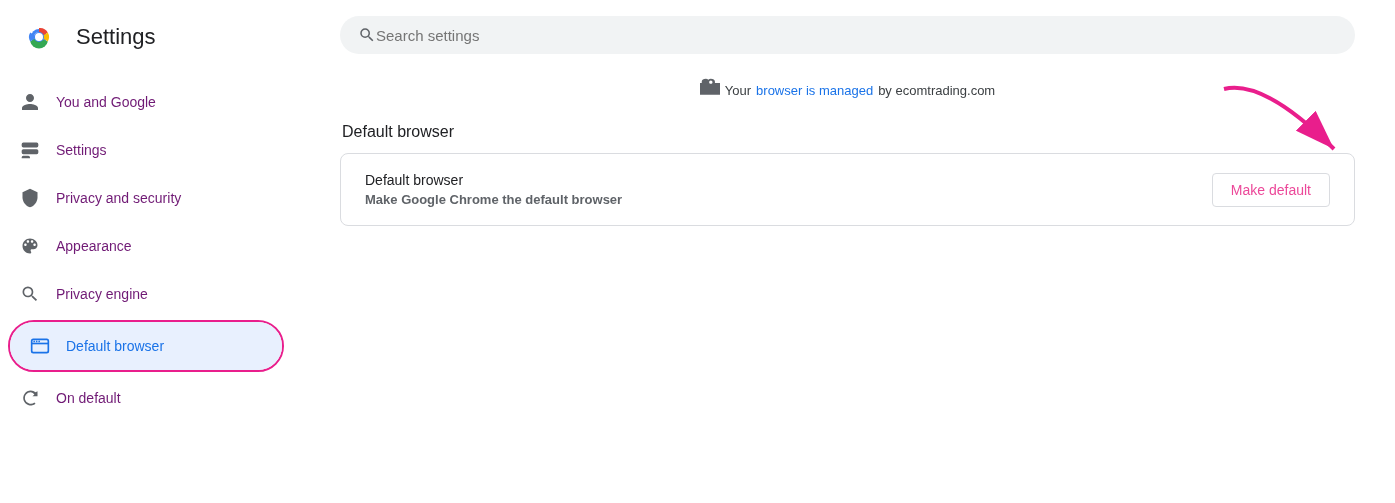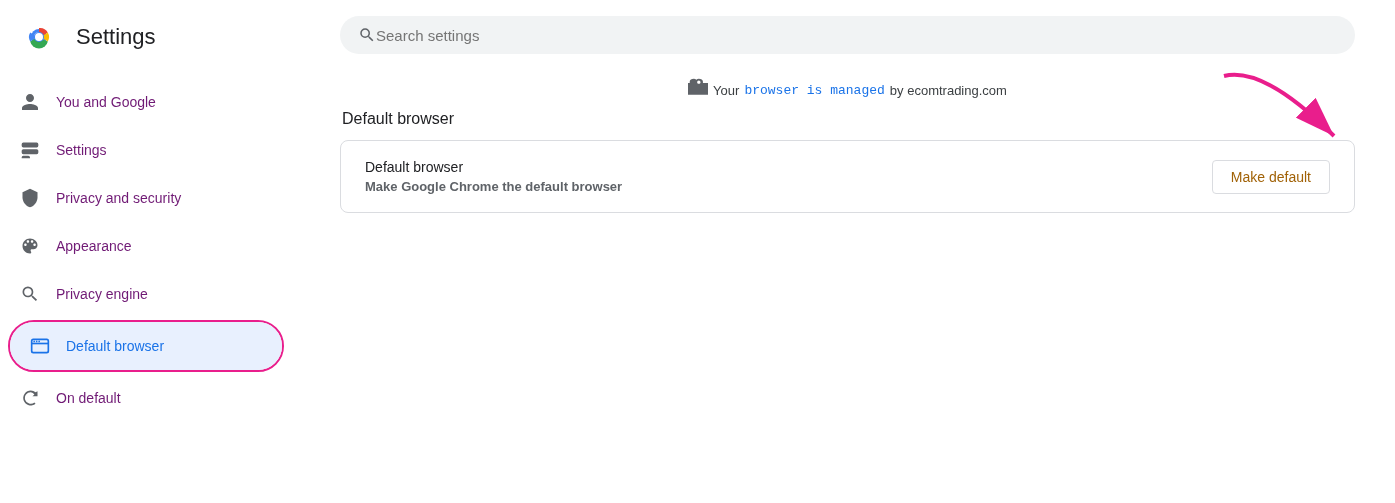--- a/index.html
+++ b/index.html
@@ -109,26 +109,25 @@
     }
 
     
     .managed-notice {
       display: flex;
       align-items: center;
       justify-content: center;
       gap: 5px;
       font-size: 13px;
       color: #3c4043;
-      margin-bottom: 7px;
+      margin-bottom: 20px;
     }
     .managed-notice a {
       color: #1a73e8;
       text-decoration: none;
-      font-family: Liberation Mono, monospace;
     }
     .managed-icon {
       font-size: 18px;
       color: #5f6368;
     }
 
     
     .section-title {
       font-size: 16px;
       font-weight: 400;
@@ -155,21 +154,21 @@
       margin-bottom: 4px;
     }
     .card-left .card-desc {
       font-size: 13px;
       color: #5f6368;
       font-weight: bold;
     }
     .make-default-btn {
       border: 1px solid #dadce0;
       background: #fff;
-      color: #a16207;
+      color: #ec4899;
       font-size: 14px;
       font-weight: 500;
       padding: 8px 18px;
       border-radius: 4px;
       cursor: pointer;
       white-space: nowrap;
     }
 
     
     .active-wrapper {

